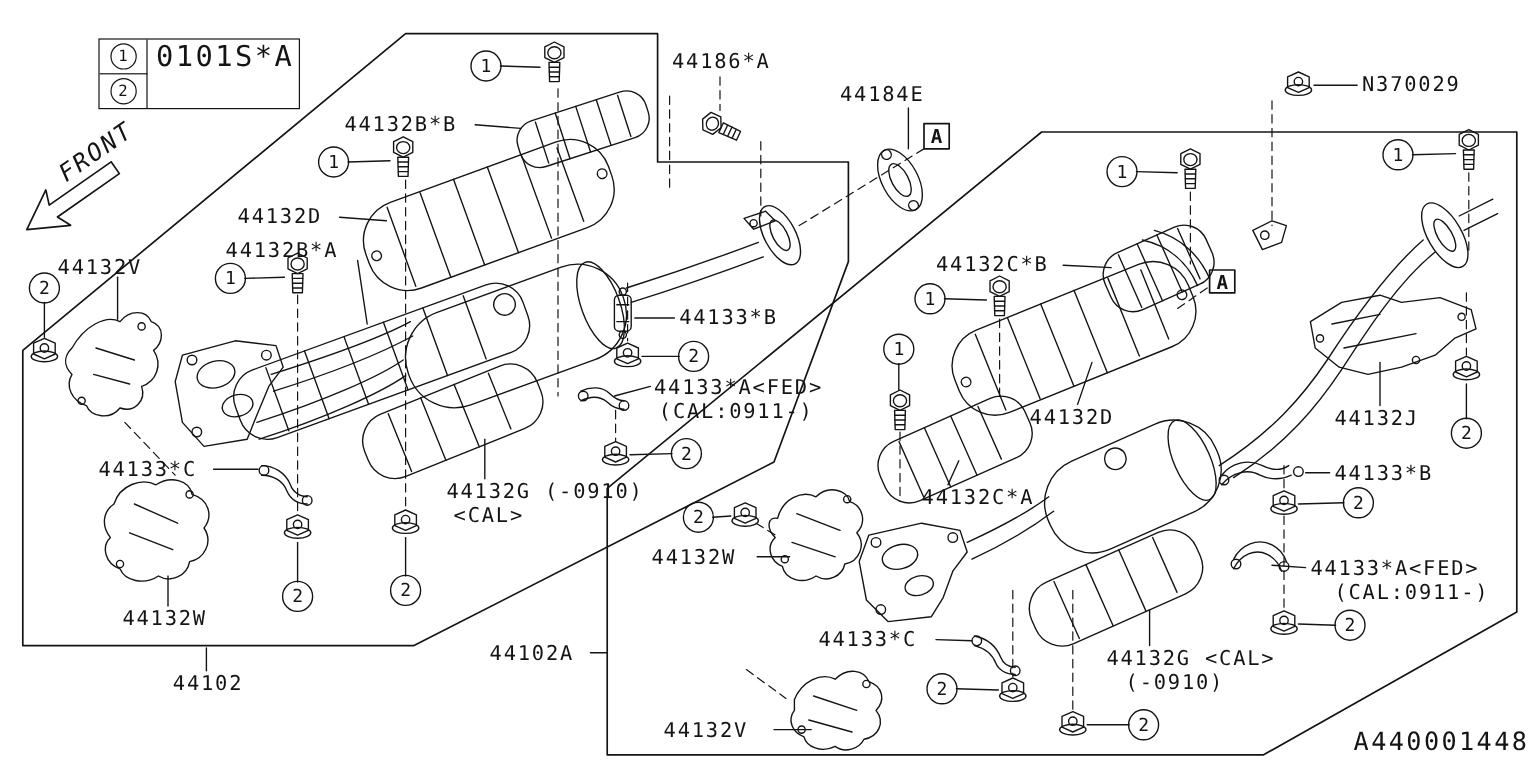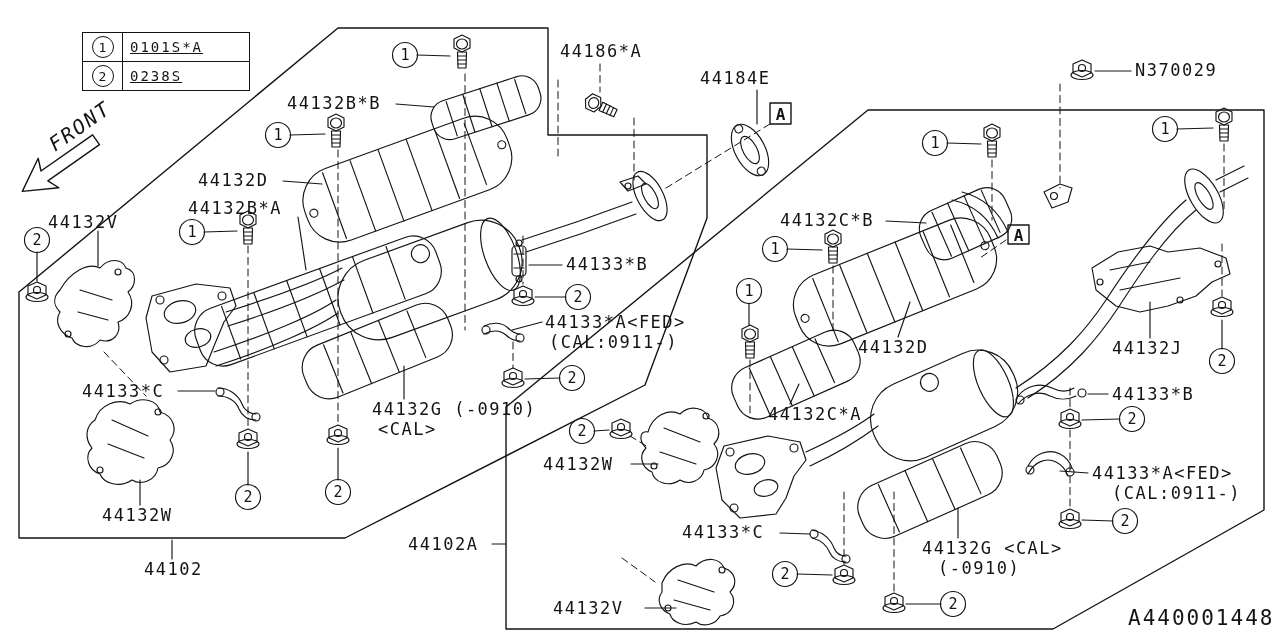--- a/index.html
+++ b/index.html
@@ -13,39 +13,38 @@
   #diagram text{stroke:none;fill:#141414;}
   .part-label{font-family:"DejaVu Sans Mono",monospace;font-size:17px;letter-spacing:1.5px;}
   .callout-num{font-family:"DejaVu Sans Mono",monospace;font-size:15px;}
   .marker-letter{font-family:"DejaVu Sans Mono",monospace;font-size:16px;font-weight:bold;}
   .front-text{font-family:"DejaVu Sans Mono",monospace;font-size:20px;font-style:italic;letter-spacing:2px;}
   .drawing-id{font-family:"DejaVu Sans Mono",monospace;font-size:21px;letter-spacing:2px;}
   .legend{position:absolute;left:82px;top:32px;border:1.8px solid #141414;
           display:grid;grid-template-columns:40px 126px;background:#fff;z-index:5;}
   .legend-cell{height:28px;display:flex;align-items:center;}
   .legend-ref{justify-content:center;border-right:1.8px solid #141414;}
-  .legend-code{padding-left:7px;font-size:14px;letter-spacing:2px;text-decoration:underline;}
+  .legend-code{padding-left:7px;font-size:24px;letter-spacing:2px;}
   .row2{border-top:1.8px solid #141414;}
   .circ{width:20px;height:20px;border:1.5px solid #141414;border-radius:50%;
         display:flex;align-items:center;justify-content:center;font-size:13px;}
 </style>
 </head>
 <body>
 
 <div class="stage">
 
   <div class="legend">
     <div class="legend-cell legend-ref">
       <span class="circ">1</span>
     </div>
     <div class="legend-cell legend-code">0101S*A</div>
     <div class="legend-cell legend-ref row2">
       <span class="circ">2</span>
     </div>
-    <div class="legend-cell legend-code row2">0238S</div>
   </div>
 
   <svg id="diagram" width="1280" height="640" viewBox="0 0 1280 640">
     <defs>
       <g id="boltg">
         <path d="M-8,-12 L0,-16 L8,-12 L8,-3 L0,1 L-8,-3 Z"></path>
         <ellipse cx="0" cy="-7" rx="5.5" ry="5"></ellipse>
         <path d="M-4.5,1 L4.5,1 L4,17 L-4,17 Z"></path>
         <path d="M-4.2,5 L4.2,5 M-4.2,9 L4.2,9 M-4,13 L4,13"></path>
       </g>

